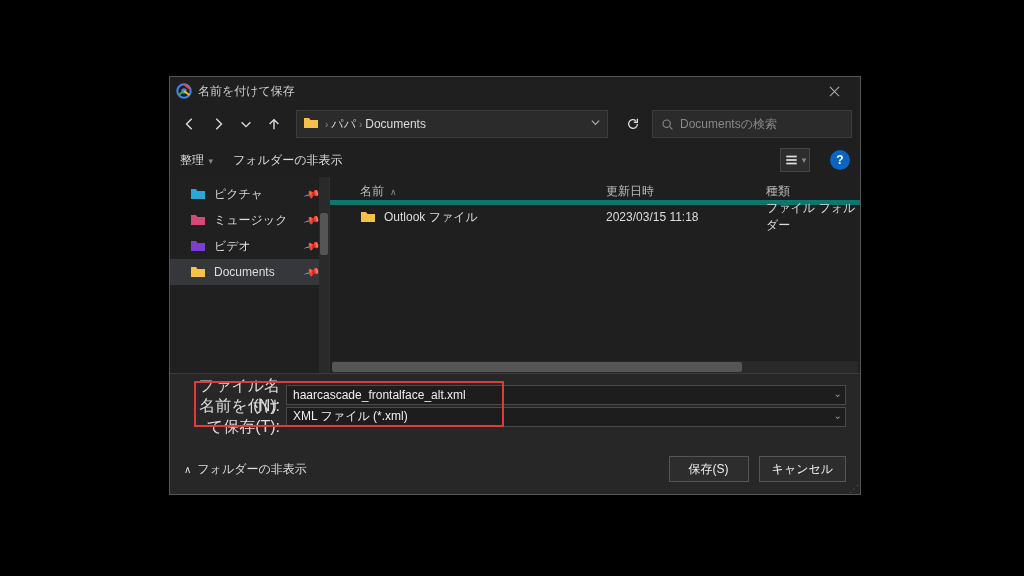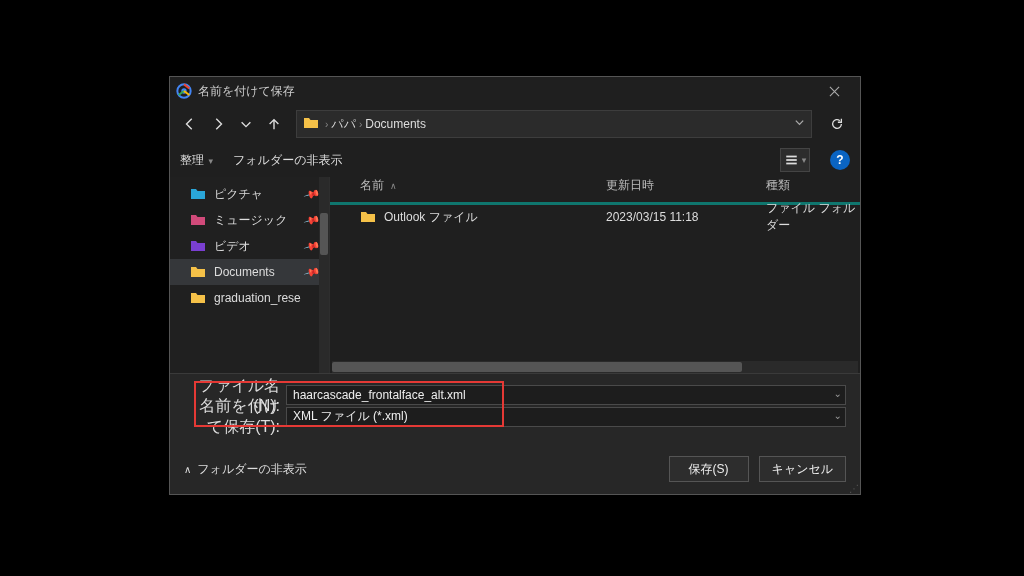--- a/index.html
+++ b/index.html
@@ -125,23 +125,23 @@
     background: #2a2a2a;
   }
   .sidebar-scroll .thumb { position: absolute; left: 1px; right: 1px; top: 36px; height: 42px; background: #555; border-radius: 2px; }
 
   .filepane {
     flex: 1; display: flex; flex-direction: column;
     background: #1f1f1f;
     position: relative;
   }
   .filehdr {
-    height: 28px; display: flex; align-items: flex-start;
+    height: 28px; display: flex; align-items: flex-end;
     padding-left: 30px; color: #bbb;
-    border-bottom: 3px solid #0f766e;
+    border-bottom: 5px solid #0f766e;
   }
   .col-name { width: 246px; display: flex; align-items: center; gap: 6px; }
   .col-name .sort { color: #888; font-size: 9px; }
   .col-date { width: 160px; }
   .col-type { flex: 1; }
   .filelist { flex: 1; }
   .filerow {
     height: 24px; display: flex; align-items: center;
     padding-left: 30px; color: #ddd;
   }
@@ -262,20 +262,27 @@
           <svg viewBox="0 0 12 12" width="11" height="11">
               <path d="M2 4 L6 8 L10 4" fill="none" stroke="currentColor" stroke-width="1.4"></path>
             </svg>
         </span>
       </div>
       <div class="refreshbtn">
         <svg viewBox="0 0 16 16" width="14" height="14">
             <path d="M13 8a5 5 0 1 1-1.8-3.85M13 2v4h-4" fill="none" stroke="currentColor" stroke-width="1.5"></path>
           </svg>
       </div>
+      <div class="searchbox">
+        <svg viewBox="0 0 16 16">
+            <circle cx="7" cy="7" r="4.5" fill="none" stroke="currentColor" stroke-width="1.4"></circle>
+            <path d="M11 11l3 3" stroke="currentColor" stroke-width="1.4"></path>
+          </svg>
+        <span>Documentsの検索</span>
+      </div>
     </div>
 
     <div class="toolbar">
       <span>
         <span class="lbl">整理</span><span class="dd"> ▾</span>
       </span>
       <span class="lbl">フォルダーの非表示</span>
       <span class="spacer"></span>
       <div class="viewbtn">
         <svg viewBox="0 0 16 16" width="15" height="14">
@@ -321,28 +328,20 @@
         </div>
         <div class="sb-item selected">
           <span class="fic">
               <svg viewBox="0 0 16 16">
                 <path d="M1 3h5l1.5 2H15v8H1z" fill="#f5c148"></path>
               </svg>
             </span>
           <span class="txt">Documents</span>
           <span class="pin">📌</span>
         </div>
-        <div class="sb-item">
-          <span class="fic">
-              <svg viewBox="0 0 16 16">
-                <path d="M1 3h5l1.5 2H15v8H1z" fill="#f5c148"></path>
-              </svg>
-            </span>
-          <span class="txt">graduation_rese</span>
-        </div>
         <div class="sidebar-scroll">
             <div class="thumb"></div>
           </div>
       </div>
 
       <div class="filepane">
         <div class="filehdr">
           <div class="col-name">
             <span>名前</span>
               <span class="sort">∧</span>

